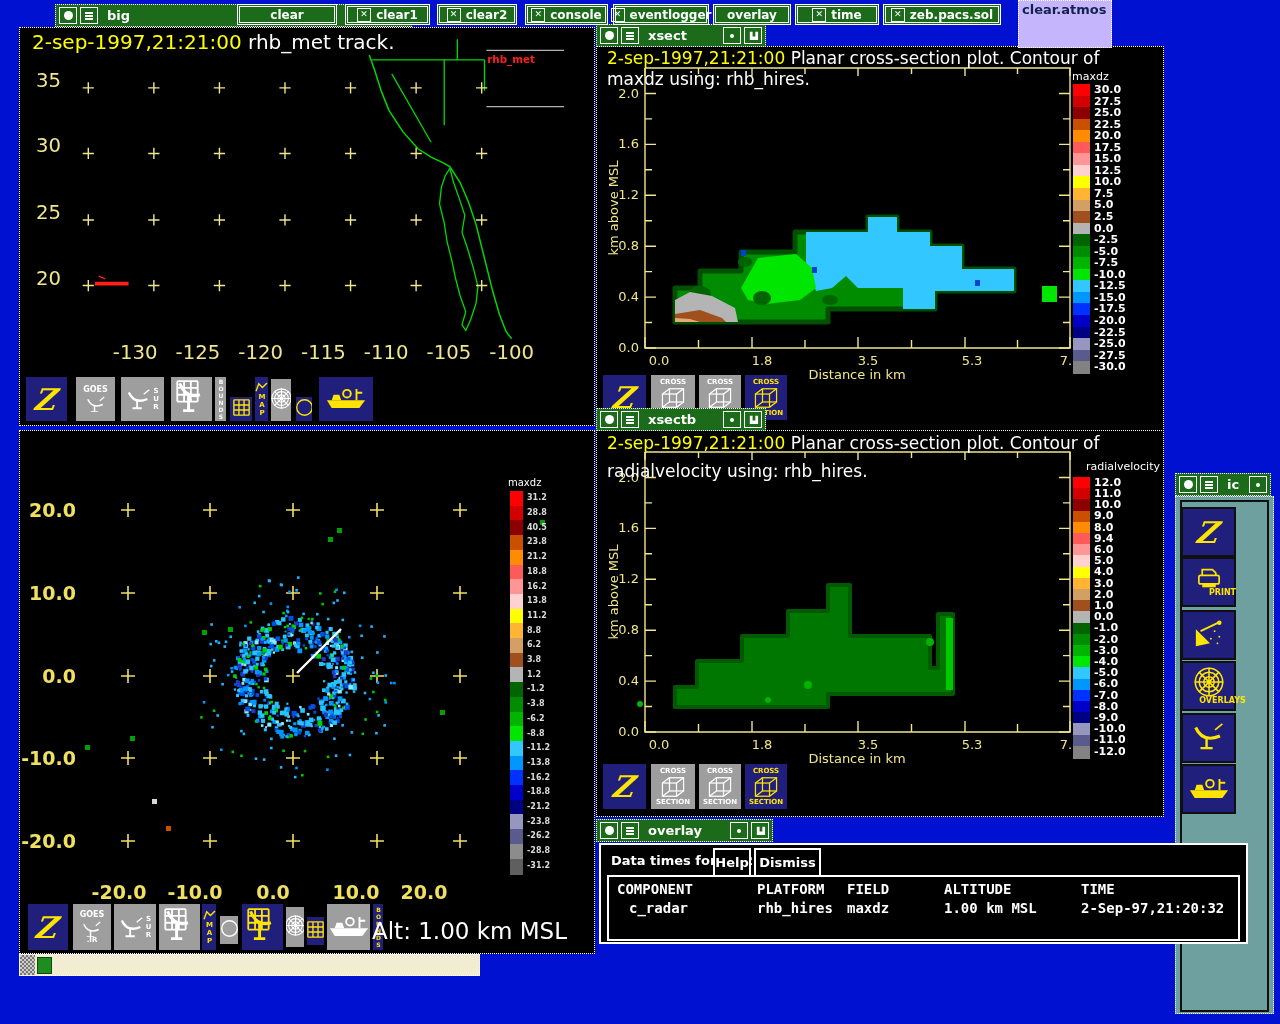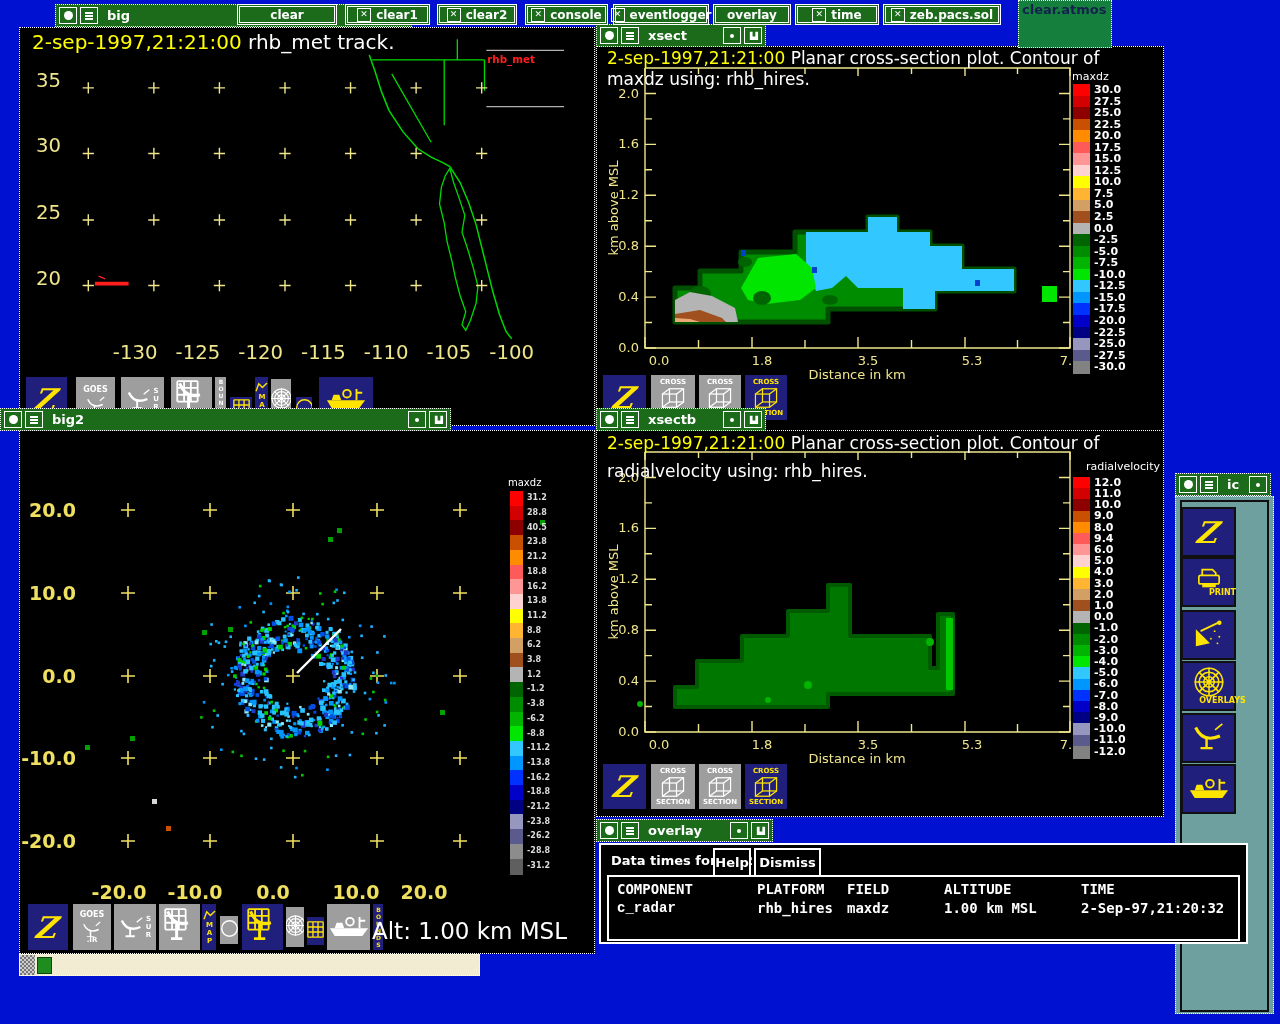--- a/index.html
+++ b/index.html
@@ -24,21 +24,21 @@
   .ptime{color:#ffff00;}
   .toolbtn{position:absolute;display:flex;flex-direction:column;align-items:center;justify-content:center;
            gap:1px;border:1px solid #000;box-sizing:border-box;overflow:hidden;z-index:20;}
   .gray{background:#9e9e9e;color:#fff;}
   .navy{background:#20207c;color:#ffe400;}
   .vtext{writing-mode:vertical-rl;text-orientation:upright;font-weight:bold;font-size:7px;line-height:1;letter-spacing:0;}
   .zglyph{font-family:"DejaVu Serif",serif;font-style:italic;font-weight:bold;font-size:30px;line-height:0.9;
           transform:skewX(-10deg);}
   .cbcell{position:absolute;}
   .cblabel{position:absolute;white-space:nowrap;}
-  .sticky{position:absolute;background:#15803d;border:1px dotted #fff;color:#14214d;font-weight:bold;
+  .sticky{position:absolute;background:#c4b5fd;border:1px dotted #fff;color:#14214d;font-weight:bold;
           font-size:13px;padding:1px 3px;z-index:55;}
   .obtn{position:absolute;background:#000;border:2px solid #fff;color:#fff;font-weight:bold;font-size:13px;
         display:flex;align-items:center;justify-content:center;z-index:41;}
   #overlay-panel{position:absolute;background:#000;border:2px solid #fff;z-index:40;}
   #overlay-table-box{position:absolute;border:2px solid #fff;font-family:"DejaVu Sans Mono",monospace;
         font-weight:bold;font-size:14px;color:#fff;}
   .ovcell{position:absolute;white-space:nowrap;}
   #icon-body{position:absolute;background:#6fa0a0;border:1px dotted #fff;z-index:10;}
   #icon-frame{position:absolute;border:2px solid #101010;}
   .palbtn{position:absolute;background:#20207c;border:2px solid #101010;color:#ffe400;display:flex;
@@ -127,37 +127,20 @@
         <text x="133" y="381" text-anchor="middle" font-size="21" fill="#f0e68c">-130</text>
         <text x="200" y="381" text-anchor="middle" font-size="21" fill="#f0e68c">-125</text>
         <text x="267" y="381" text-anchor="middle" font-size="21" fill="#f0e68c">-120</text>
         <text x="334" y="381" text-anchor="middle" font-size="21" fill="#f0e68c">-115</text>
         <text x="401" y="381" text-anchor="middle" font-size="21" fill="#f0e68c">-110</text>
         <text x="468" y="381" text-anchor="middle" font-size="21" fill="#f0e68c">-105</text>
         <text x="535" y="381" text-anchor="middle" font-size="21" fill="#f0e68c">-100</text>
       </g>
   </svg>
 
-  <div class="titlebar" style="left:0px;top:408px;width:451px;">
-    <span class="tbw">
-        <span class="dot9"></span>
-      </span>
-    <span class="tbw">
-        <span class="doc"></span>
-      </span>
-    <span class="tbtitle">big2</span>
-    <span class="tbw">
-        <span class="dot3"></span>
-      </span>
-    <span class="tbw">
-        <svg width="11" height="11" viewBox="0 0 12 12">
-          <path d="M2 2 h3 v5 h3 V2 h3 v9 H2 Z" fill="#fff"></path>
-        </svg>
-      </span>
-  </div>
   <div class="win" style="left:19px;top:430px;width:576px;height:524px;"></div>
   <svg id="svg-big2" class="layer" style="left:19px;top:430px;" width="576" height="524" viewBox="19 430 576 524">
     <g id="big2-grid">
         <path d="M121 510 H135 M128 503 V517" stroke="#f0e060" stroke-width="1.6"></path>
         <path d="M121 593 H135 M128 586 V600" stroke="#f0e060" stroke-width="1.6"></path>
         <path d="M121 676 H135 M128 669 V683" stroke="#f0e060" stroke-width="1.6"></path>
         <path d="M121 758 H135 M128 751 V765" stroke="#f0e060" stroke-width="1.6"></path>
         <path d="M121 841 H135 M128 834 V848" stroke="#f0e060" stroke-width="1.6"></path>
         <path d="M203 510 H217 M210 503 V517" stroke="#f0e060" stroke-width="1.6"></path>
         <path d="M203 593 H217 M210 586 V600" stroke="#f0e060" stroke-width="1.6"></path>
@@ -1052,21 +1035,21 @@
   <div id="overlay-panel" style="left:599px;top:843px;width:645px;height:97px;">
     <div style="position:absolute;left:10px;top:8px;color:#fff;font-weight:bold;font-size:13px;">Data times for big2</div>
     <div class="obtn" style="left:112px;top:3px;width:34px;height:25px;">Help</div>
     <div class="obtn" style="left:153px;top:3px;width:63px;height:25px;">Dismiss</div>
     <div id="overlay-table-box" style="left:6px;top:30px;width:629px;height:62px;">
         <div class="ovcell" style="left: 8px; top: 4px;">COMPONENT</div>
         <div class="ovcell" style="left: 148px; top: 4px;">PLATFORM</div>
         <div class="ovcell" style="left: 238px; top: 4px;">FIELD</div>
         <div class="ovcell" style="left: 335px; top: 4px;">ALTITUDE</div>
         <div class="ovcell" style="left: 472px; top: 4px;">TIME</div>
-        <div class="ovcell" style="left: 8px; top: 23px; font-family: Liberation Mono, monospace;">c_radar</div>
+        <div class="ovcell" style="left: 20px; top: 23px;">c_radar</div>
         <div class="ovcell" style="left: 148px; top: 23px;">rhb_hires</div>
         <div class="ovcell" style="left: 238px; top: 23px;">maxdz</div>
         <div class="ovcell" style="left: 335px; top: 23px;">1.00 km MSL</div>
         <div class="ovcell" style="left: 472px; top: 23px;">2-Sep-97,21:20:32</div>
       </div>
   </div>
 
   <div class="titlebar" style="left:1175px;top:473px;width:96px;">
     <span class="tbw">
         <span class="dot9"></span>

